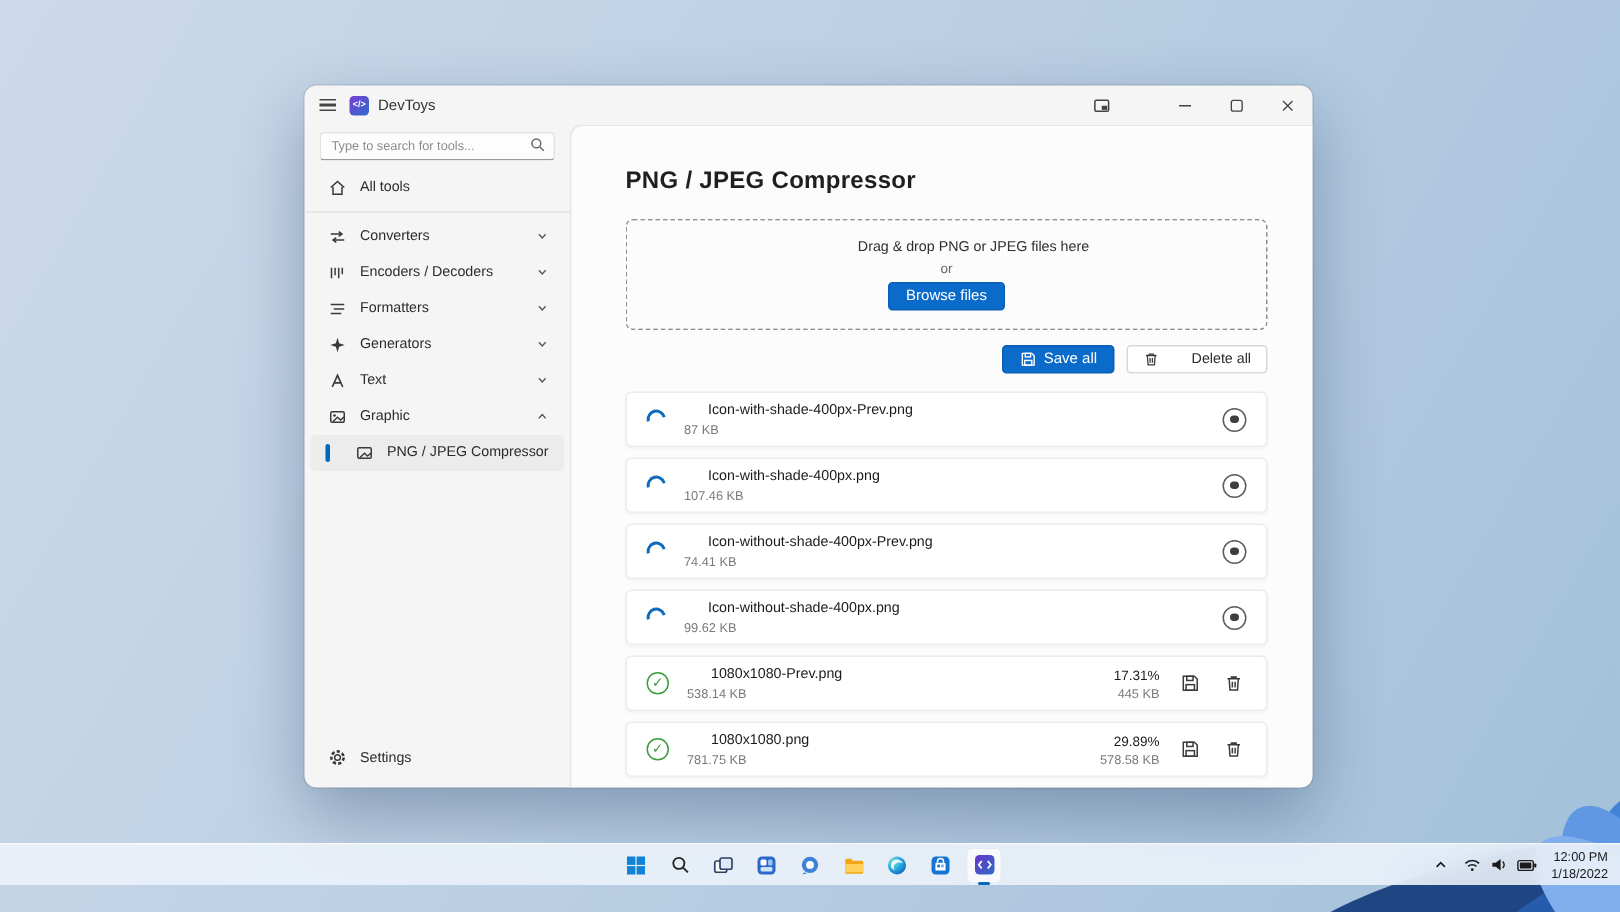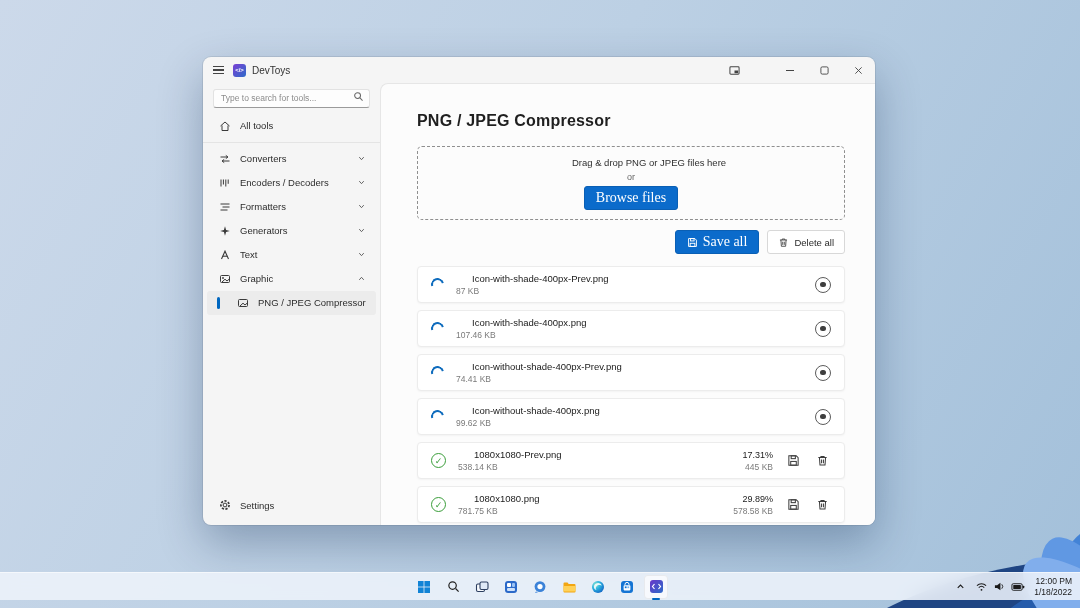--- a/index.html
+++ b/index.html
@@ -46,23 +46,23 @@
   .main { position:absolute; left:177px; top:26px; right:0; bottom:0;
           background:#fcfcfc; border-top-left-radius:8px;
           border-top:1px solid #e6e6e6; border-left:1px solid #e6e6e6; overflow:hidden; }
   .content { padding:28px 30px 0 36px; }
   .page-title { font-size:16px; font-weight:600; color:#1f1f1f; letter-spacing:.2px; }
   .dropzone { margin-top:16px; height:74px; border:1.5px dashed #8f8f8f; border-radius:5px;
               display:flex; flex-direction:column; align-items:center; justify-content:center; gap:4px; }
   .dz-line { font-size:9.5px; color:#2f2f2f;padding-left:36px; }
   .dz-or { font-size:9px; color:#666; }
   .btn-accent { background:#0b6bcb; color:#fff; border:1px solid #0a5fb4; border-radius:3px;
-                font-size:14px; padding:3px 11px; cursor:pointer; display:inline-flex; align-items:center; gap:5px; font-family:Liberation Serif, serif; }
+                font-size:10px; padding:3px 11px; cursor:pointer; display:inline-flex; align-items:center; gap:5px; font-family:Liberation Sans, sans-serif; }
   .btn-light  { background:#fff; color:#2b2b2b; border:1px solid #d8d8d8; border-radius:3px;
-                font-size:9.5px; padding:3px 10px; cursor:pointer; display:inline-flex; align-items:center; gap:5px; font-family:inherit; }
+                font-size:9.5px; padding:3px 10px; cursor:pointer; display:inline-flex; align-items:center; gap:21px; font-family:inherit; }
   .actions { margin-top:10px; display:flex; justify-content:flex-end; gap:8px; }
 
   .filelist { margin-top:12px; }
   .filerow { height:37px; margin-bottom:7px; background:#fff; border:1px solid #ececec; border-radius:4px;
              box-shadow:0 1px 2px rgba(0,0,0,.04); display:flex; align-items:center; padding:0 13px; gap:12px; }
   .spinner { width:13px; height:13px; border-radius:50%;
              border:2.2px solid transparent; border-top-color:#0f6cbd; border-right-color:#0f6cbd;
              transform:rotate(-60deg); flex:none; }
   .check { width:15px; height:15px; border-radius:50%; border:1.4px solid #3a9e3a; color:#3a9e3a;
            display:flex; align-items:center; justify-content:center; font-size:9px; flex:none; }
@@ -72,21 +72,21 @@
   .grow { flex:1; }
   .stopbtn { width:16px; height:16px; border:1.1px solid #5c5c5c; border-radius:50%;
              display:flex; align-items:center; justify-content:center; cursor:pointer; background:transparent; flex:none; }
   .stopbtn::after { content:""; width:5.5px; height:5.5px; border-radius:50%; background:#3e3e3e; }
   .fstats { display:flex; flex-direction:column; align-items:flex-end; gap:2px; }
   .fpct { font-size:9px; color:#1b1b1b; }
   .fnew { font-size:8.5px; color:#7a7a7a; }
   .rowbtn { background:none; border:none; padding:2px; cursor:pointer; color:#3c3c3c; display:flex; }
 
   
-  .taskbar { position:absolute; left:0; right:0; bottom:8px; height:28px;
+  .taskbar { position:absolute; left:0; right:0; bottom:18px; height:28px;
              background:rgba(237,243,250,.88); backdrop-filter:blur(8px);
              border-top:1px solid rgba(255,255,255,.55); }
   .tb-center { position:absolute; left:50%; top:0; height:100%; transform:translateX(-50%);
                display:flex; align-items:center; gap:5px; }
   .task-icon { width:24px; height:24px; border-radius:4px; display:flex; align-items:center; justify-content:center;
                cursor:pointer; position:relative; }
   .task-icon.active { background:rgba(255,255,255,.65); box-shadow:inset 0 0 0 1px rgba(0,0,0,.06); }
   .task-icon.active::after { content:""; position:absolute; bottom:-1px; left:50%; transform:translateX(-50%);
                width:8px; height:2px; border-radius:2px; background:#0067c0; }
   .tray { position:absolute; right:8px; top:0; height:100%; display:flex; align-items:center; gap:9px; }

